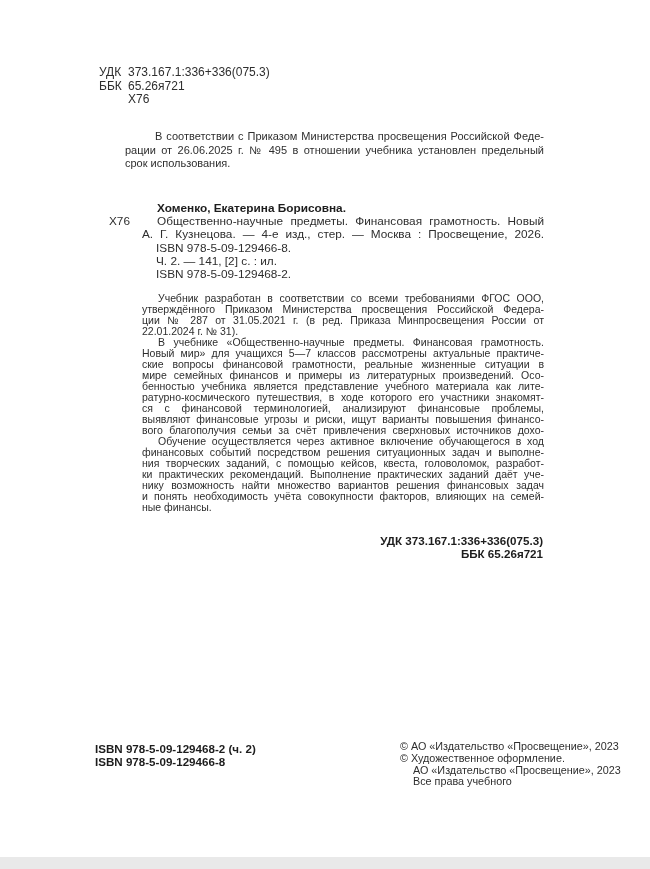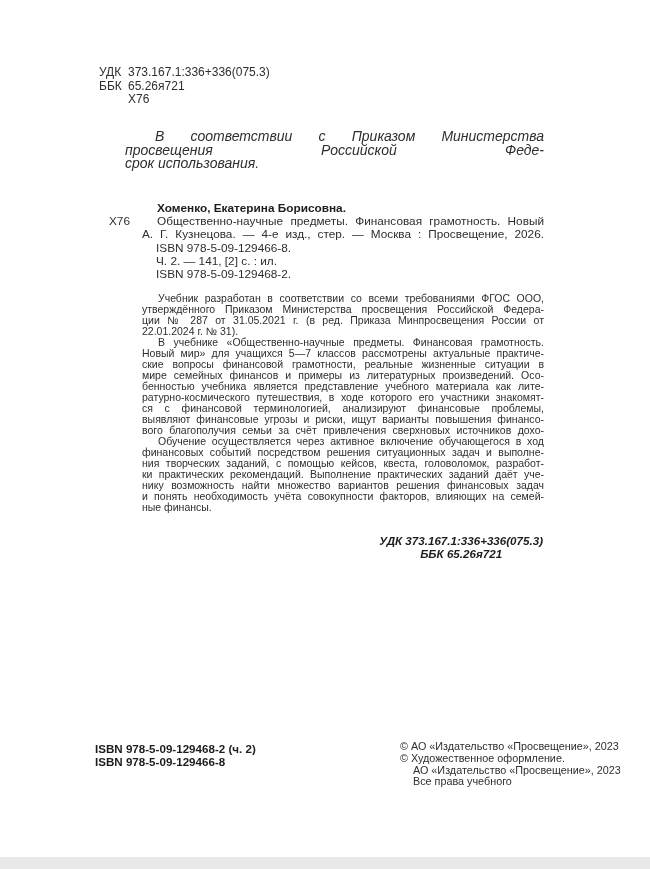--- a/index.html
+++ b/index.html
@@ -15,41 +15,41 @@
   }
   .abs{position:absolute;}
   .bold{font-weight:bold;color:#1d1d1d;}
 
   
   .top-codes{left:99px;top:66px;font-size:12px;line-height:13.5px;}
   .code-line{display:flex;}
   .code-label{display:inline-block;width:29px;flex:0 0 29px;}
 
   
-  .notice{left:125px;top:130px;width:419px;font-size:14px;line-height:13.6px;font-style:italic;--ind:30px;}
+  .notice{left:125px;top:130px;width:419px;font-size:11px;line-height:13.6px;--ind:30px;}
 
   
   .card{left:142px;top:202px;width:402px;font-size:11.8px;line-height:13.2px;}
   .card .author-line{font-weight:bold;color:#1d1d1d;text-indent:15px;}
   .x76{position:absolute;left:-33px;top:13.2px;}
   .ind{text-indent:15px;}
   .pad{padding-left:14px;}
   .just{text-align:justify;text-align-last:justify;}
 
   
   .annotation{left:142px;top:293px;width:402px;font-size:10.5px;line-height:11px;--ind:16px;}
   .annotation .para{margin:0;}
 
   
   .tline{min-height:1em;}
   .tline.first{text-indent:var(--ind,16px);}
   .tline.just{text-align:justify;text-align-last:justify;}
 
   
-  .mid-codes{top:535px;right:107px;font-size:11.6px;line-height:12.6px;text-align:center;font-style:italic;}
+  .mid-codes{top:535px;right:107px;font-size:11.6px;line-height:12.6px;text-align:right;}
 
   
   .footer-isbn{left:95px;top:742px;font-size:11.6px;line-height:13px;}
   .copyright{left:400px;top:741px;font-size:10.8px;line-height:11.8px;padding-left:13px;}
   .cline.outdent{text-indent:-13px;}
 </style>
 </head>
 <body>
 
 <div class="page">
@@ -64,20 +64,21 @@
       <span>65.26я721</span>
     </div>
     <div class="code-line">
       <span class="code-label"></span>
       <span>Х76</span>
     </div>
   </div>
 
   <div class="abs notice">
       <div class="tline first just">В соответствии с Приказом Министерства просвещения Российской Феде-</div>
+      <div class="tline just">рации от 26.06.2025 г. № 495 в отношении учебника установлен предельный</div>
       <div class="tline">срок использования.</div>
     </div>
 
   <div class="abs card">
     <span class="x76">Х76</span>
     <div class="author-line">Хоменко, Екатерина Борисовна.</div>
     <div class="ind just">Общественно-научные предметы. Финансовая грамотность. Новый</div>
     <div class="just">А. Г. Кузнецова. — 4-е изд., стер. — Москва : Просвещение, 2026.</div>
     <div class="pad">ISBN 978-5-09-129466-8.</div>
     <div class="pad">Ч. 2. — 141, [2] с. : ил.</div>

